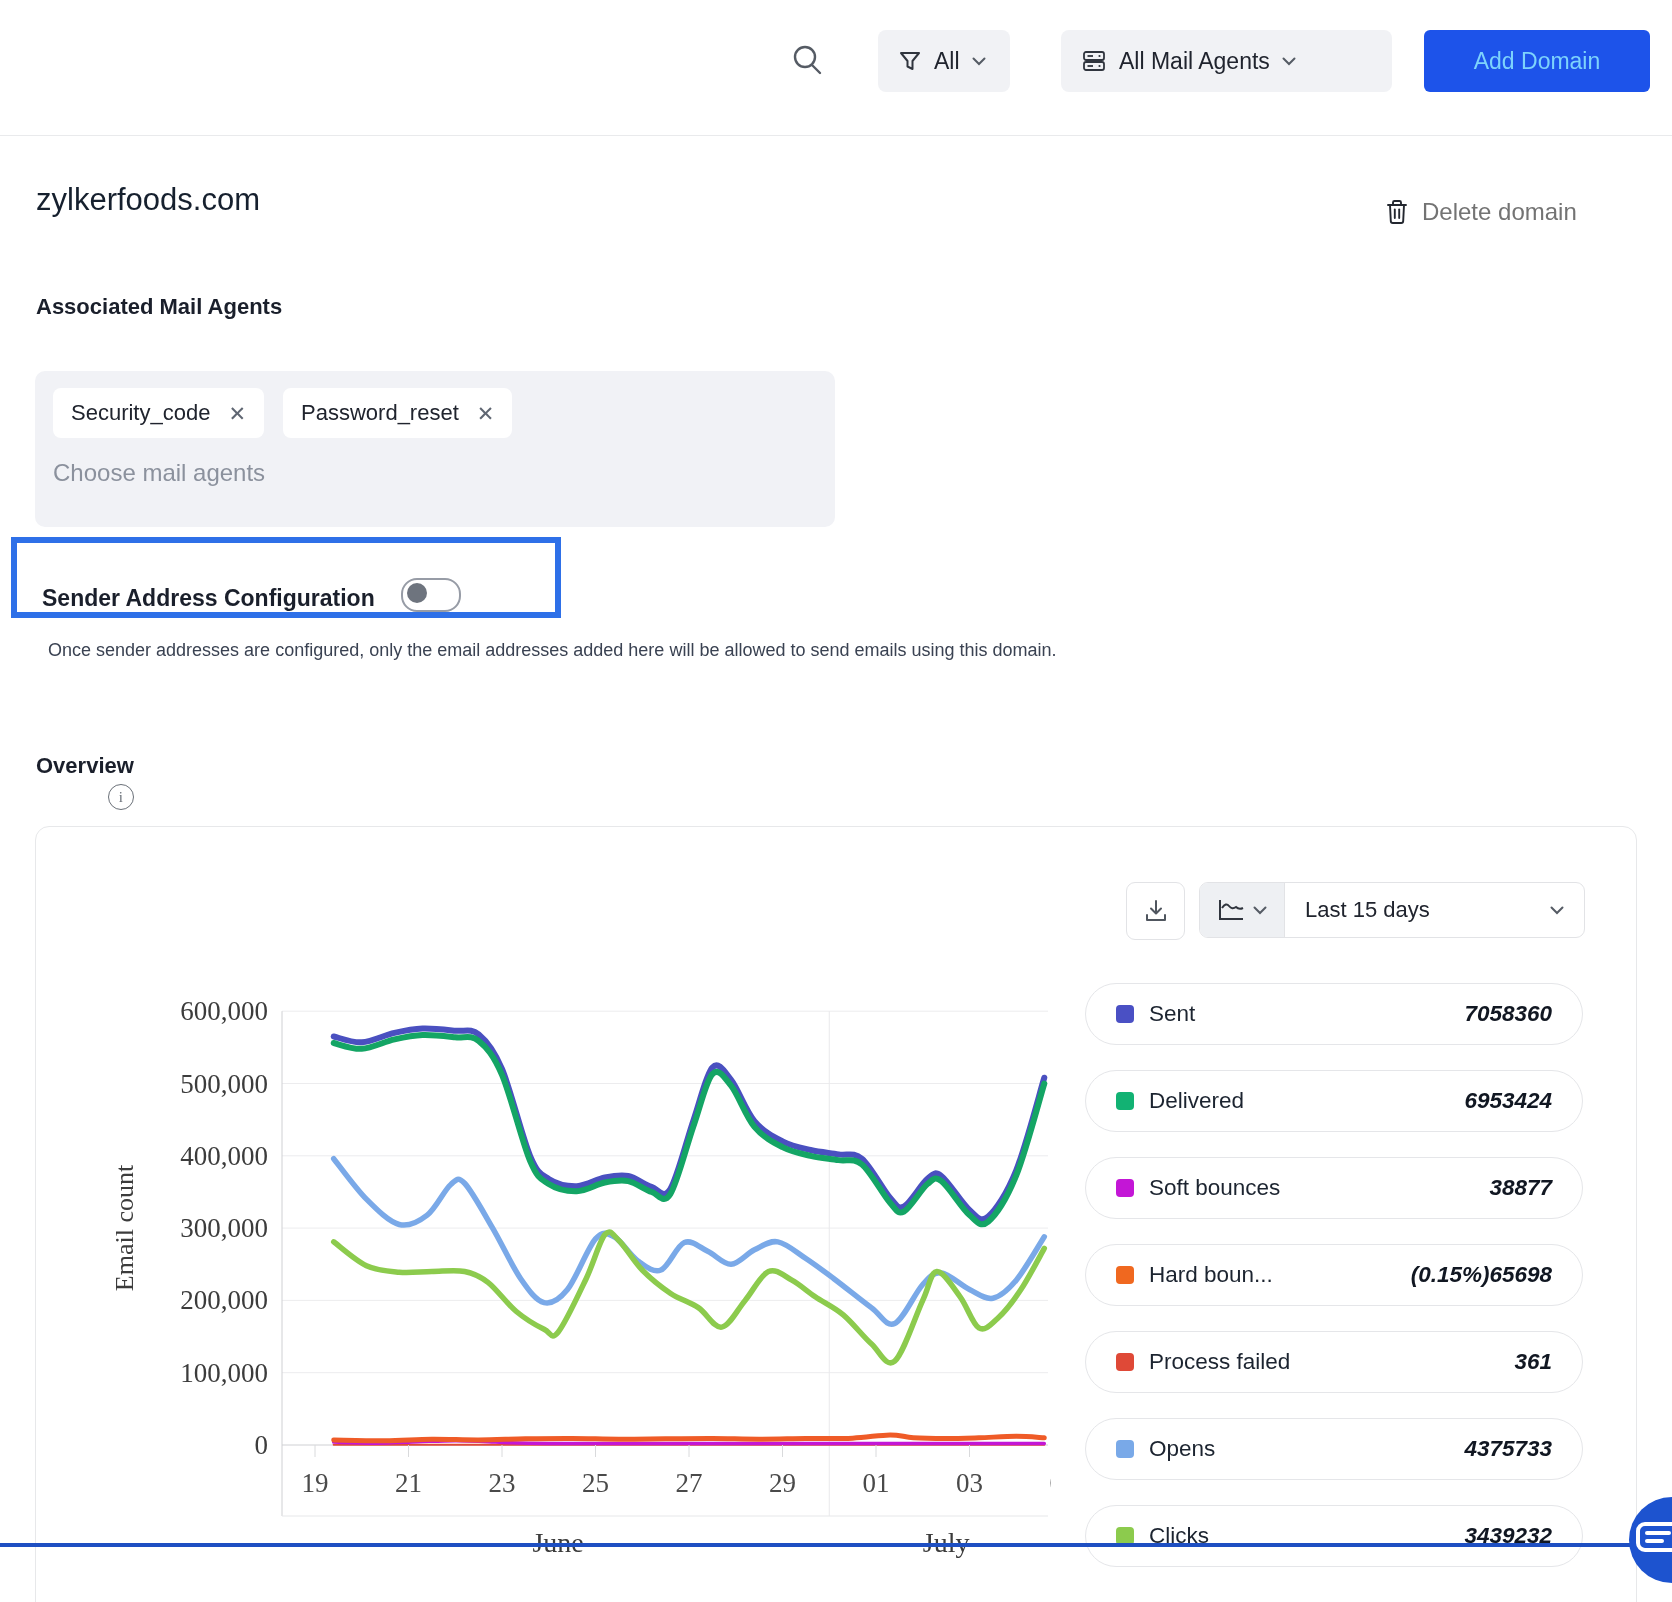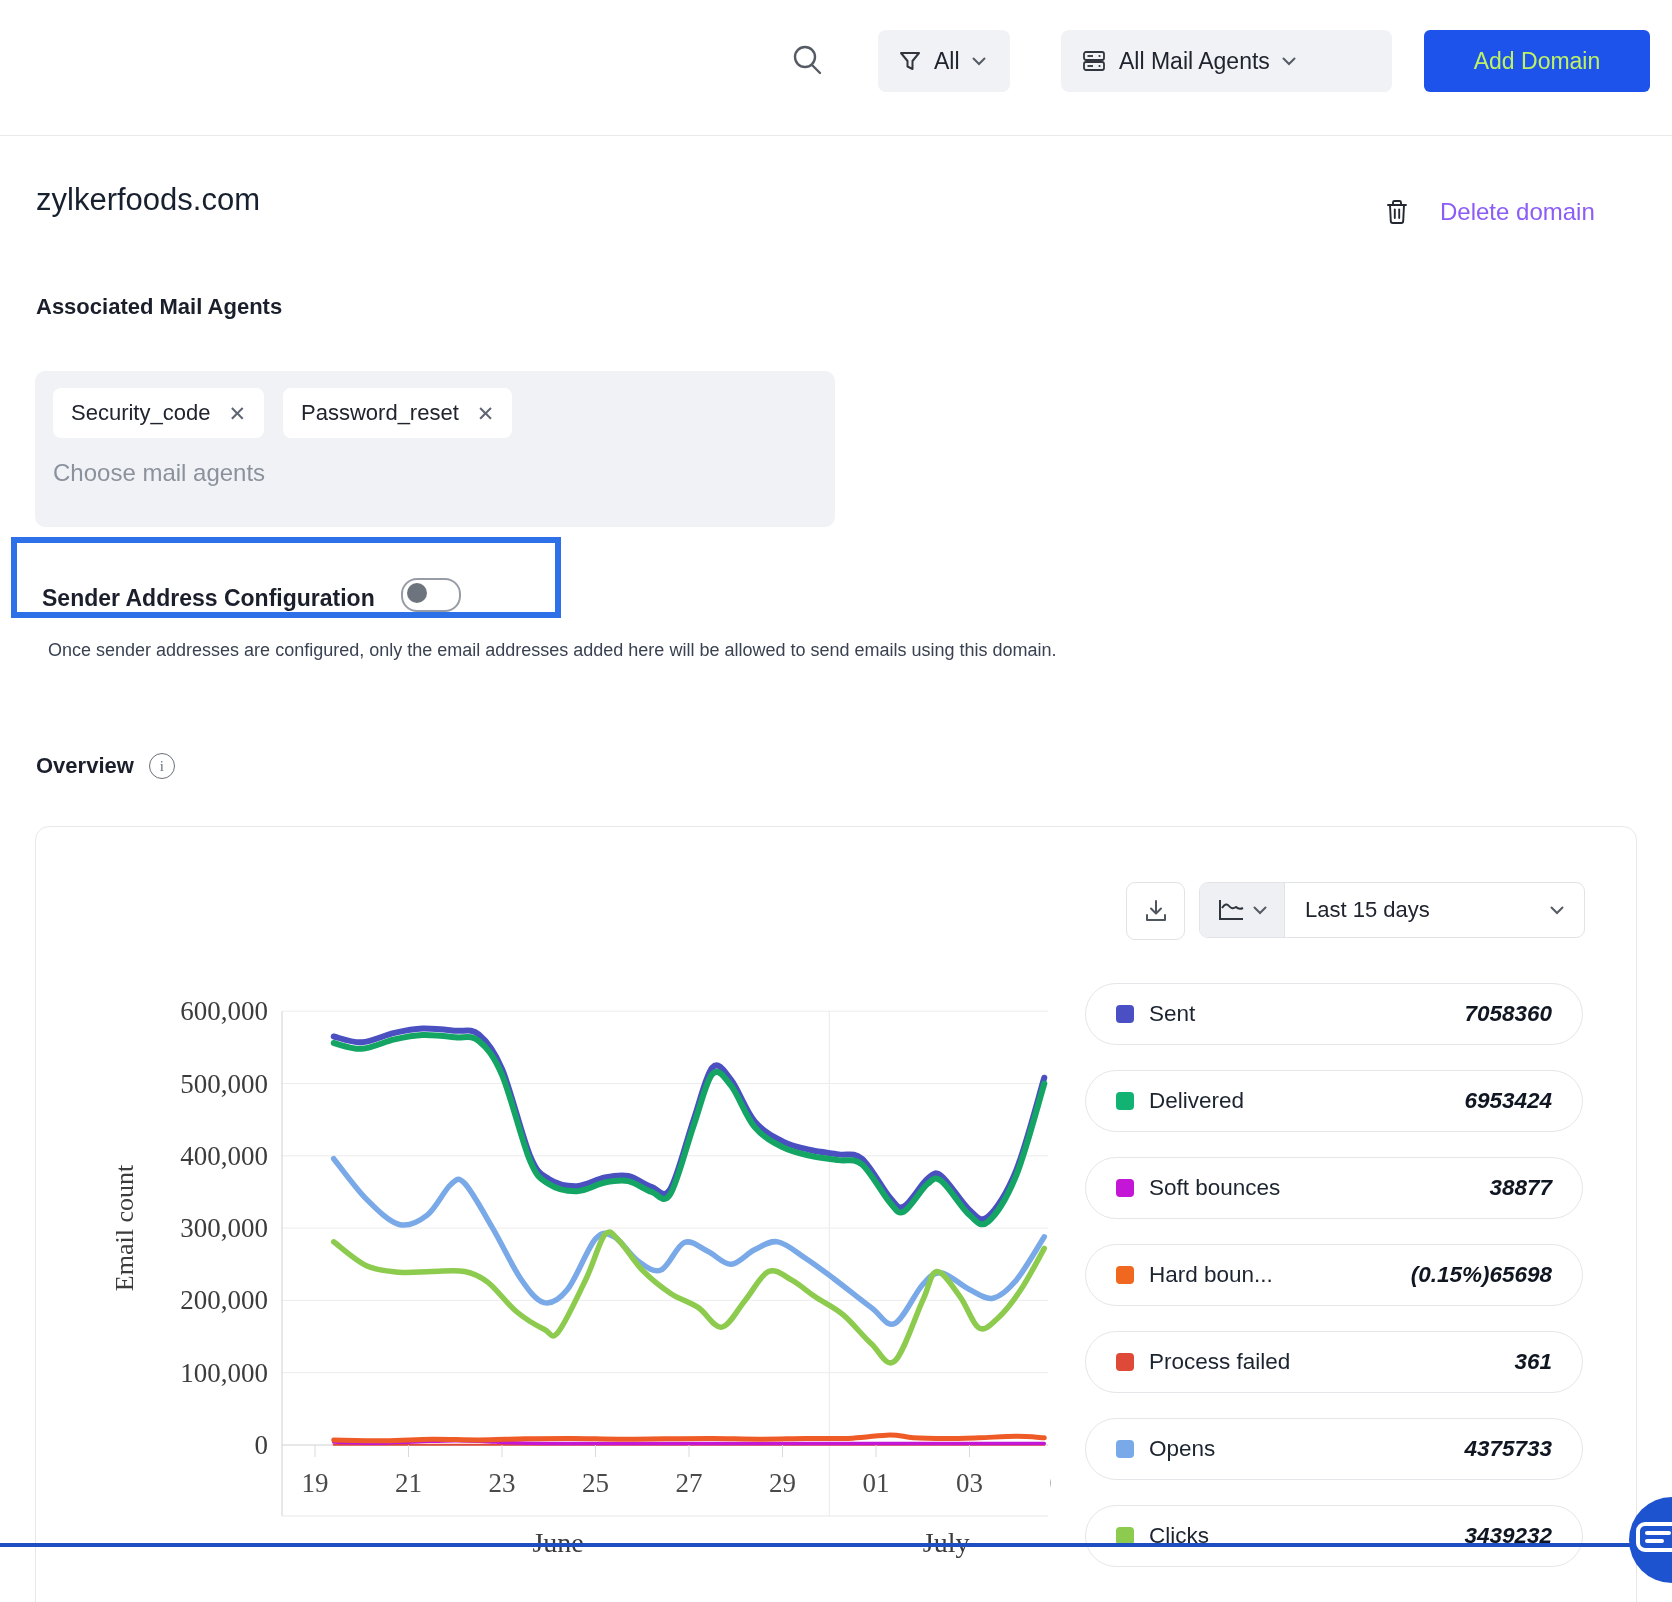--- a/index.html
+++ b/index.html
@@ -5,45 +5,45 @@
   html,body{margin:0;padding:0;background:#fff;}
   #screen{position:relative;width:1672px;height:1602px;background:#fff;overflow:hidden;
           font-family:"Liberation Sans",sans-serif;color:#1c2230;}
   
   .topbar{position:absolute;left:0;top:0;width:1672px;height:135px;border-bottom:1px solid #e9eaec;background:#fff;}
   .search-btn{position:absolute;left:790px;top:42px;width:40px;height:40px;cursor:pointer;}
   .hbtn{position:absolute;top:30px;height:62px;display:flex;align-items:center;gap:12px;
         background:#f1f2f5;border-radius:8px;font-size:23px;color:#20242e;padding:0 20px;box-sizing:border-box;cursor:pointer;}
   .btn-filter{left:878px;width:132px;}
   .btn-agents{left:1061px;width:331px;}
-  .btn-add{position:absolute;left:1424px;top:30px;width:226px;height:62px;background:#1d53ea;color:#bef264;
+  .btn-add{position:absolute;left:1424px;top:30px;width:226px;height:62px;background:#1d53ea;color:#7dd3fc;
            border:none;border-radius:6px;font-size:23px;font-family:"Liberation Sans",sans-serif;cursor:pointer;}
   .chev{width:14px;height:9px;flex:0 0 auto;}
   
   .page-title{position:absolute;left:36px;top:182px;font-size:31px;font-weight:500;color:#16202e;}
-  .delete-domain{position:absolute;left:1384px;top:198px;display:flex;align-items:center;gap:30px;
-                 font-size:24px;color:#8b5cf6;cursor:pointer;}
+  .delete-domain{position:absolute;left:1384px;top:198px;display:flex;align-items:center;gap:12px;
+                 font-size:24px;color:#737373;cursor:pointer;}
   
   .section-label{position:absolute;font-size:22px;font-weight:700;color:#1a1f2b;}
   .assoc-label{left:36px;top:294px;}
   .chips-box{position:absolute;left:35px;top:371px;width:800px;height:156px;background:#f1f2f6;border-radius:10px;}
   .chip-row{position:absolute;left:18px;top:17px;display:flex;gap:19px;}
   .chip{display:flex;align-items:center;gap:18px;background:#fff;border-radius:8px;height:50px;
         padding:0 18px;font-size:22px;color:#20242e;}
   .chip-x{font-size:21px;color:#5f6672;cursor:pointer;line-height:1;}
   .chips-placeholder{position:absolute;left:18px;top:88px;font-size:24px;color:#8b919d;cursor:text;}
   
   .sender-box{position:absolute;left:11px;top:537px;width:550px;height:81px;border:6px solid #2e70e8;
               box-sizing:border-box;display:flex;align-items:flex-end;gap:26px;padding-left:25px;background:#fff;}
   .sender-label{font-size:23px;font-weight:700;color:#1a1f2b;white-space:nowrap;}
   .toggle{width:56px;height:30px;border:2px solid #979ca6;border-radius:16px;background:#fff;position:relative;cursor:pointer;flex:0 0 auto;}
   .toggle .knob{position:absolute;left:4px;top:3px;width:20px;height:20px;border-radius:50%;background:#6e747e;}
   .sender-desc{position:absolute;left:36px;top:630px;width:1430px;font-size:18px;line-height:40px;color:#3a4252;margin-left:12px;}
   
-  .overview-row{position:absolute;left:36px;top:753px;display:flex;align-items:flex-end;gap:15px;}
+  .overview-row{position:absolute;left:36px;top:753px;display:flex;align-items:flex-end;gap:5px;flex-direction:column;}
   .info-ic{width:24px;height:24px;border:1.6px solid #6a7078;border-radius:50%;color:#6a7078;
            font-size:15px;display:flex;align-items:center;justify-content:center;font-family:"Liberation Serif",serif;cursor:pointer;}
   
   .panel{position:absolute;left:35px;top:826px;width:1600px;height:900px;border:1px solid #e7e8ea;border-radius:14px;background:#fff;}
   .dl-btn{position:absolute;left:1126px;top:882px;width:57px;height:56px;border:1px solid #e2e3e6;border-radius:9px;
           background:#fff;display:flex;align-items:center;justify-content:center;cursor:pointer;}
   .sel-group{position:absolute;left:1199px;top:882px;width:386px;height:56px;border:1px solid #e2e3e6;border-radius:9px;
              display:flex;box-sizing:border-box;background:#fff;overflow:hidden;}
   .sel-type{width:84px;background:#eef0f3;border-right:1px solid #e2e3e6;display:flex;align-items:center;justify-content:center;gap:8px;cursor:pointer;}
   .sel-range{flex:1;display:flex;align-items:center;font-size:22px;color:#20242e;padding:0 20px;cursor:pointer;}

